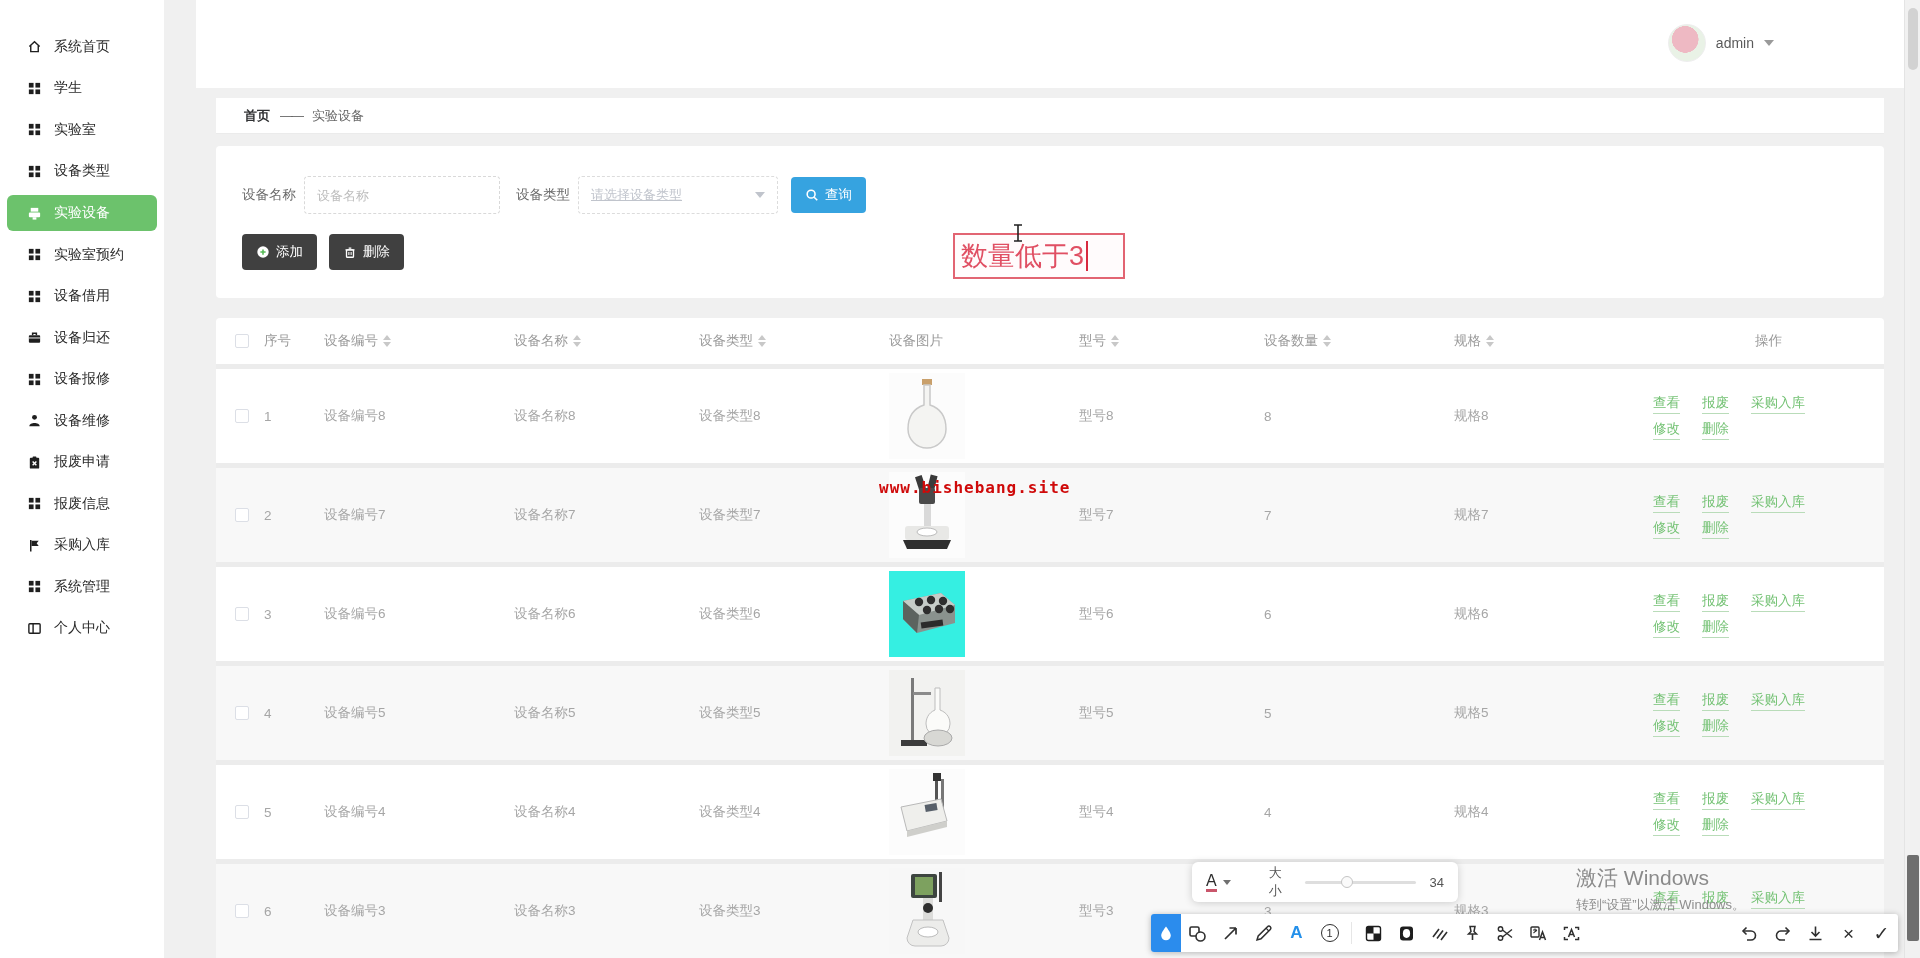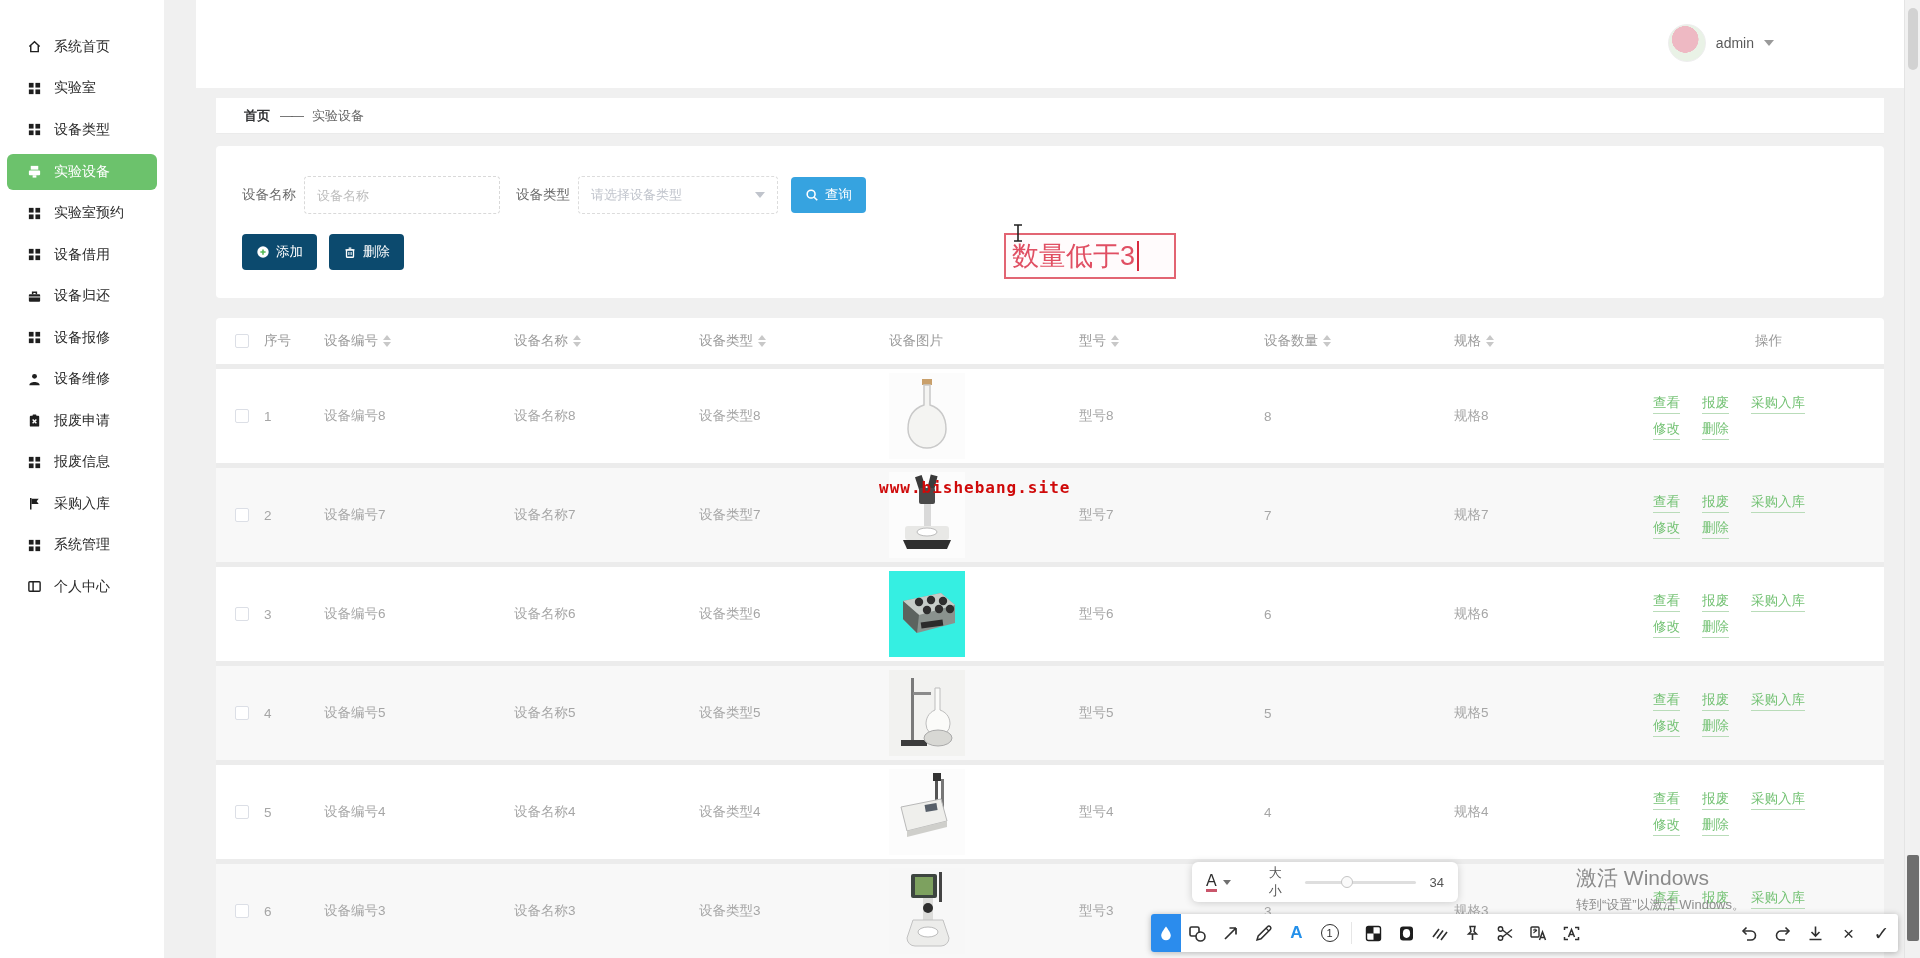--- a/index.html
+++ b/index.html
@@ -27,30 +27,30 @@
   .bc-home { color:#303133; font-weight:bold; }
   .bc-sep { color:#666; margin:0 10px; letter-spacing:-2px; }
   .bc-cur { color:#666; }
 
   
   .search-card { position:absolute; left:216px; top:146px; width:1668px; height:152px; background:#fff; border-radius:4px; z-index:2; }
   .filter-row { position:absolute; left:26px; top:30px; display:flex; align-items:center; }
   .f-label { font-size:13.5px; color:#6b6b6b; margin-right:8px; }
   .f-input { width:196px; height:38px; border:1px dashed #d9d9d9; border-radius:4px; padding:0 12px; font-size:13px; color:#666; outline:none; background:#fff; font-family:"Liberation Sans",sans-serif; }
   .f-input::placeholder { color:#bdbdbd; }
-  .f-select { width:200px; height:38px; border:1px dashed #dcdcdc; border-radius:4px; padding:0 12px; font-size:13px; color:#c0c4cc; display:flex; align-items:center; justify-content:space-between; cursor:pointer; background:#fff; }
+  .f-select { width:200px; height:38px; border:1px dashed #dcdcdc; border-radius:4px; padding:0 12px; font-size:13px; color:#c0c4cc; display:flex; align-items:center; justify-content:space-between; cursor:pointer; background:#fff;text-decoration:underline; }
   .f-select .chev { width:0; height:0; border-left:5px solid transparent; border-right:5px solid transparent; border-top:6px solid #c0c4cc; } .gap16 { width:16px; }
   .btn { display:inline-flex; align-items:center; gap:6px; height:36px; padding:0 14px; border:none; border-radius:4px; color:#fff; font-size:13.5px; cursor:pointer; font-family:"Liberation Sans",sans-serif; }
   .btn-query { background:#36a3e0; margin-left:13px; }
-  .btn-green { background:#0c4a6e; }
+  .btn-green { background:#404040; }
   .action-btn-row { position:absolute; left:26px; top:88px; display:flex; gap:12px; }
   .btn svg { width:14px; height:14px; }
 
   
-  .annotation-box { position:absolute; left:1004px; top:233px; width:172px; height:46px; border:2px solid #e26472; background:rgba(255,248,249,.55); z-index:40; display:flex; align-items:center; padding-left:6px; }
+  .annotation-box { position:absolute; left:953px; top:233px; width:172px; height:46px; border:2px solid #e26472; background:rgba(255,248,249,.55); z-index:40; display:flex; align-items:center; padding-left:6px; }
   .annotation-text { font-size:27px; color:#e04f63; white-space:nowrap; }
   .annotation-caret { display:inline-block; width:2px; height:30px; background:#d8293f; margin-left:2px; }
   .ibeam { position:absolute; left:1012px; top:224px; z-index:41; }
 
   
   .table-card { position:absolute; left:216px; top:318px; width:1668px; height:700px; background:#fff; border-radius:4px; z-index:2; overflow:hidden; }
   .trow { display:flex; align-items:center; }
   .thead { height:46px; font-size:13.5px; color:#9a9a9a; }
   .tr { height:99px; font-size:13.5px; color:#a6a6a6; border-top:5px solid #ececec; }
   .tr.striped { background:#f8f8f8; }
@@ -119,20 +119,31 @@
     </div>
     <div class="side-item">
       <span class="ic">
           <svg viewBox="0 0 16 16">
             <rect x="2" y="2" width="5" height="5" fill="#1f1f1f"></rect>
             <rect x="9" y="2" width="5" height="5" fill="#1f1f1f"></rect>
             <rect x="2" y="9" width="5" height="5" fill="#1f1f1f"></rect>
             <rect x="9" y="9" width="5" height="5" fill="#1f1f1f"></rect>
           </svg>
         </span>
+      <span>学生</span>
+    </div>
+    <div class="side-item">
+      <span class="ic">
+          <svg viewBox="0 0 16 16">
+            <rect x="2" y="2" width="5" height="5" fill="#1f1f1f"></rect>
+            <rect x="9" y="2" width="5" height="5" fill="#1f1f1f"></rect>
+            <rect x="2" y="9" width="5" height="5" fill="#1f1f1f"></rect>
+            <rect x="9" y="9" width="5" height="5" fill="#1f1f1f"></rect>
+          </svg>
+        </span>
       <span>实验室</span>
     </div>
     <div class="side-item">
       <span class="ic">
           <svg viewBox="0 0 16 16">
             <rect x="2" y="2" width="5" height="5" fill="#1f1f1f"></rect>
             <rect x="9" y="2" width="5" height="5" fill="#1f1f1f"></rect>
             <rect x="2" y="9" width="5" height="5" fill="#1f1f1f"></rect>
             <rect x="9" y="9" width="5" height="5" fill="#1f1f1f"></rect>
           </svg>

